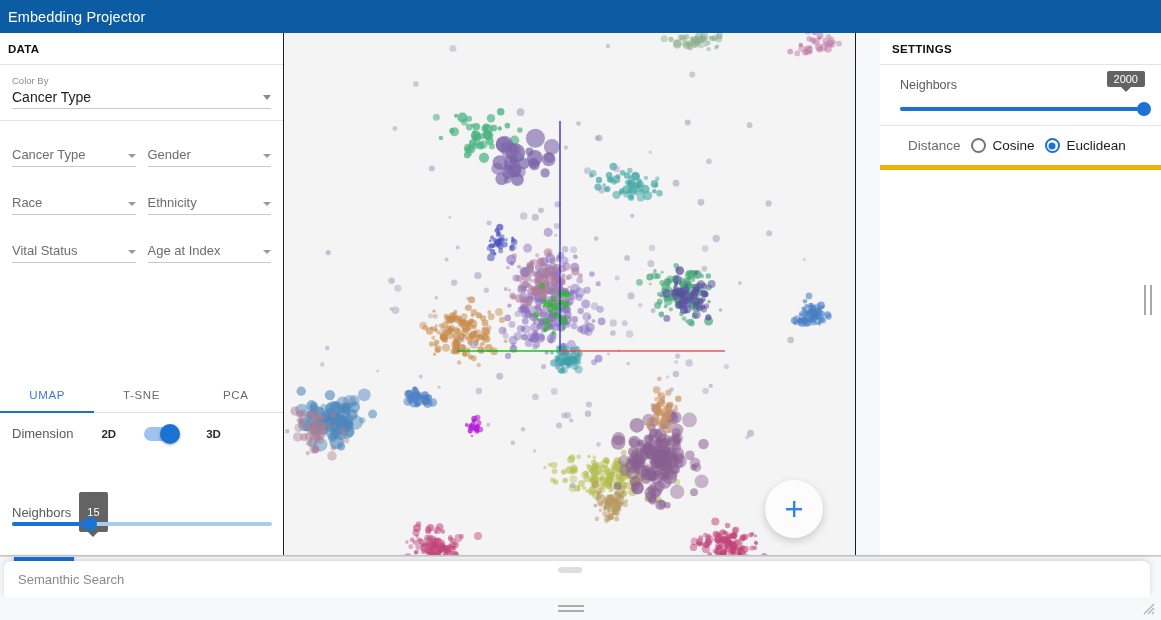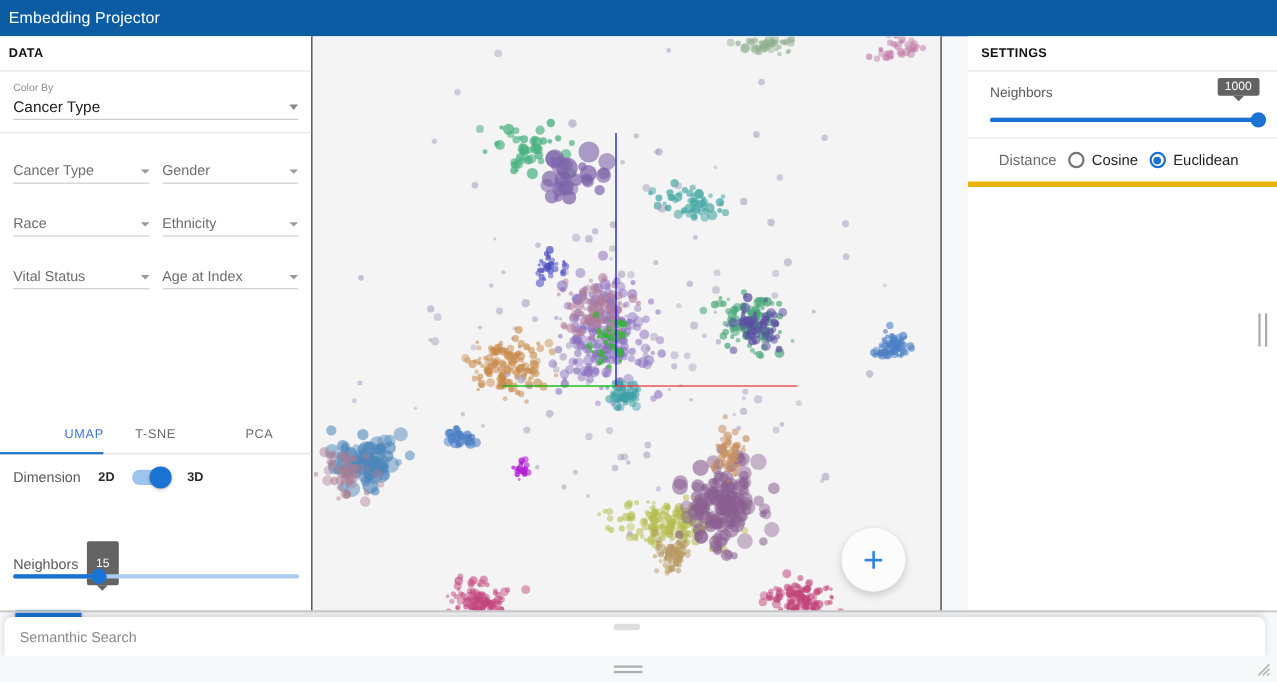--- a/index.html
+++ b/index.html
@@ -135,36 +135,36 @@
     flex: 1;
     display: flex;
     align-items: center;
     justify-content: center;
     font-size: 11.5px;
     color: #6a6a6a;
     letter-spacing: 0.6px;
     position: relative;
     cursor: pointer;
   }
-  .tab.active { color: #3f75d6; justify-content: flex-end; }
+  .tab.active { color: #3f75d6; }
   .tab.active::after {
     content: "";
     position: absolute;
     left: 0; right: 0; bottom: -1px;
     height: 2px;
     background: #1a73c8;
   }
 
   
   .dim-row {
     position: absolute;
     left: 12px; top: 393px;
     display: flex;
     align-items: center;
-    gap: 16px;
+    gap: 28px;
   }
   .dim-label { font-size: 13px; color: #5a5a5a; }
   .dim-small { font-size: 11.5px; color: #2b2b2b; font-weight: bold; }
   .switch {
     width: 34px; height: 14px;
     background: #9ec3ef;
     border-radius: 7px;
     position: relative;
   }
   .switch-knob {
@@ -2620,21 +2620,21 @@
     </div>
   </div>
 
   <div class="right-panel">
     <div class="settings-header">
       <span class="settings-title">SETTINGS</span>
     </div>
 
     <div class="set-block">
       <span class="set-label">Neighbors</span>
-      <span class="set-bubble">1000</span>
+      <span class="set-bubble">2000</span>
       <div class="set-slider">
         <span class="slider-fill" id="setFill" style="width: 244px;"></span>
         <span class="slider-knob" id="setKnob" style="left: 244px;"></span>
       </div>
     </div>
 
     <div class="distance-row">
       <span class="dist-label">Distance</span>
       <span class="radio-opt">
         <span class="radio"></span>

